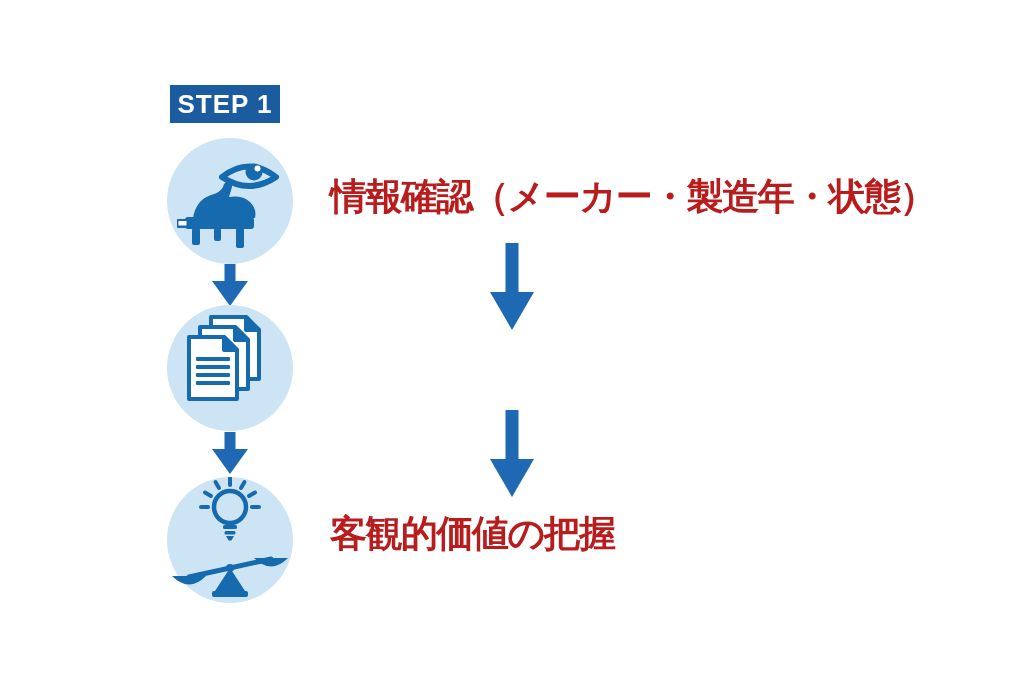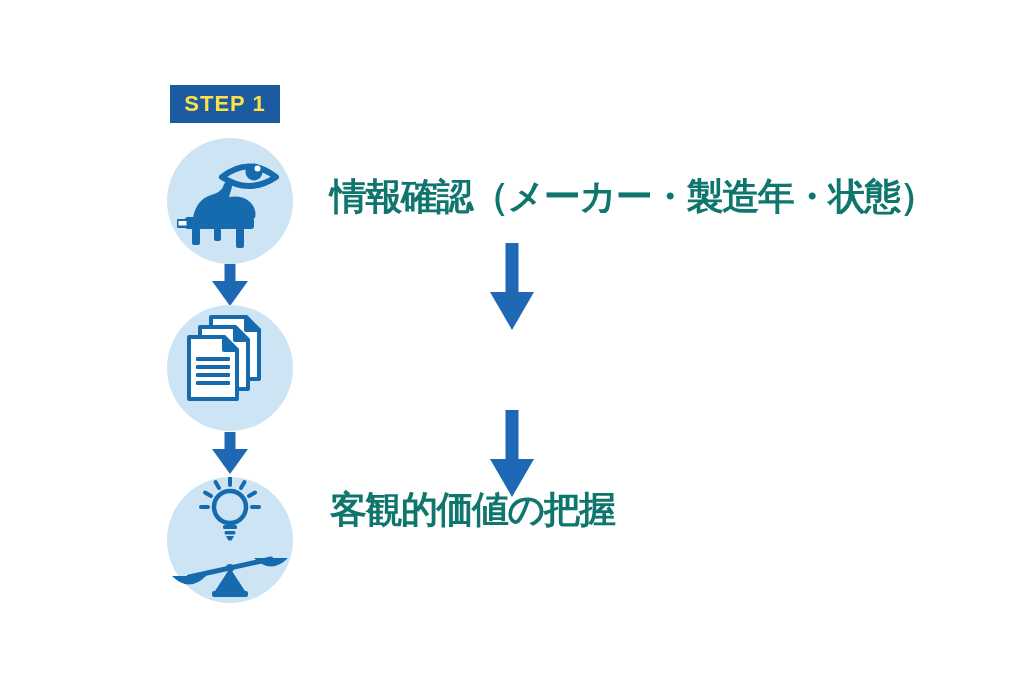--- a/index.html
+++ b/index.html
@@ -5,37 +5,37 @@
   html,body{margin:0;padding:0;background:#ffffff;}
   .canvas{
     position:relative;width:1024px;height:683px;background:#ffffff;overflow:hidden;
     font-family:"Liberation Sans","DejaVu Sans",sans-serif;
   }
   .badge{
     position:absolute;left:170px;top:85px;width:110px;height:38px;
     background:#1b5ca1;display:flex;align-items:center;justify-content:center;
   }
   .badge span{
-    color:#fde047;font-size:22px;font-weight:bold;letter-spacing:1px;
+    color:#ffffff;font-size:26px;font-weight:bold;letter-spacing:1px;
   }
   .circle{
     position:absolute;left:167px;width:126px;height:126px;border-radius:50%;
     background:#cce4f4;
   }
   .circle svg{position:absolute;left:0;top:0;}
   .c1{top:138px}.c2{top:305px}.c3{top:477px}
   .arrow-s{position:absolute;left:211px;width:38px;height:42px;}
   .a1{top:264px}.a2{top:432px}
   .arrow-l{position:absolute;left:489px;width:46px;height:87px;}
   .b1{top:243px}.b2{top:410px}
   .step-label{
     position:absolute;left:330px;height:42px;line-height:42px;white-space:nowrap;
-    color:#0f766e;font-size:37px;font-weight:bold;letter-spacing:-1.5px;
+    color:#b91c1c;font-size:37px;font-weight:bold;letter-spacing:-1.5px;
   }
-  .l1{top:176px}.l2{top:344px}.l3{top:489px}
+  .l1{top:176px}.l2{top:344px}.l3{top:513px}
 </style>
 </head>
 <body>
 
 <div class="canvas">
 
   <div class="badge">
     <span>STEP 1</span>
   </div>
 

